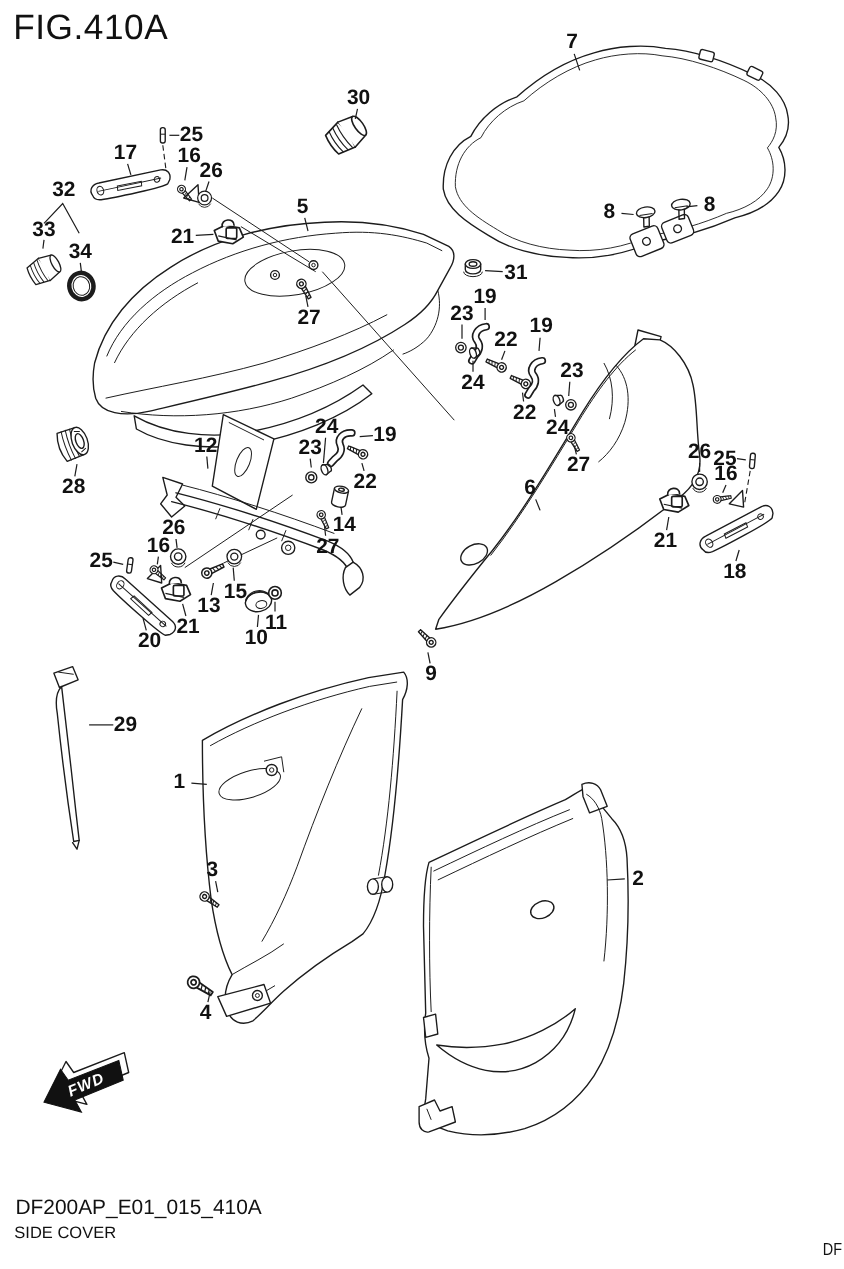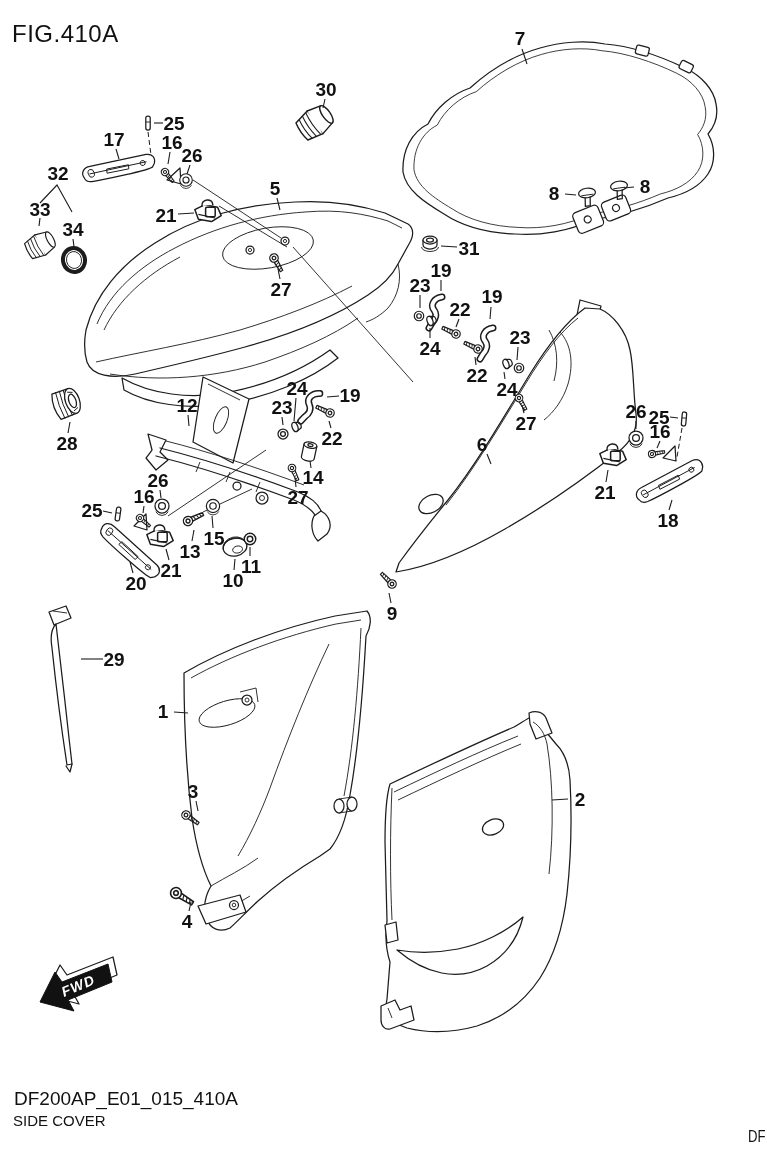--- a/index.html
+++ b/index.html
@@ -1,18 +1,18 @@
 <!DOCTYPE html>
 <html><head>
 <meta charset="utf-8">
 <style>
   html,body{margin:0;padding:0;background:#fff;}
   body{width:767px;height:1154px;position:relative;overflow:hidden;
        font-family:"Liberation Sans",sans-serif;color:#111;}
-  .page-title{position:absolute;left:12px;top:20px;font-size:24px;font-weight:500;
+  .page-title{position:absolute;left:12px;top:6px;font-size:32px;font-weight:500;
               letter-spacing:.5px;}
   .footer-code{position:absolute;left:14px;top:1088px;font-size:19px;}
   .footer-name{position:absolute;left:13px;top:1112px;font-size:15px;}
   .corner-mark{position:absolute;left:748px;top:1128px;font-size:16px;
                transform:scaleX(.82);transform-origin:left;white-space:nowrap;}
   svg{position:absolute;left:0;top:0;}
   .ln{fill:none;stroke:#1c1c1c;stroke-width:1.25;stroke-linejoin:round;stroke-linecap:round;}
   .lnw{fill:#fff;stroke:#1c1c1c;stroke-width:1.25;stroke-linejoin:round;stroke-linecap:round;}
   .thin{fill:none;stroke:#1c1c1c;stroke-width:.9;}
   .dash{fill:none;stroke:#1c1c1c;stroke-width:1;stroke-dasharray:5 3;}

